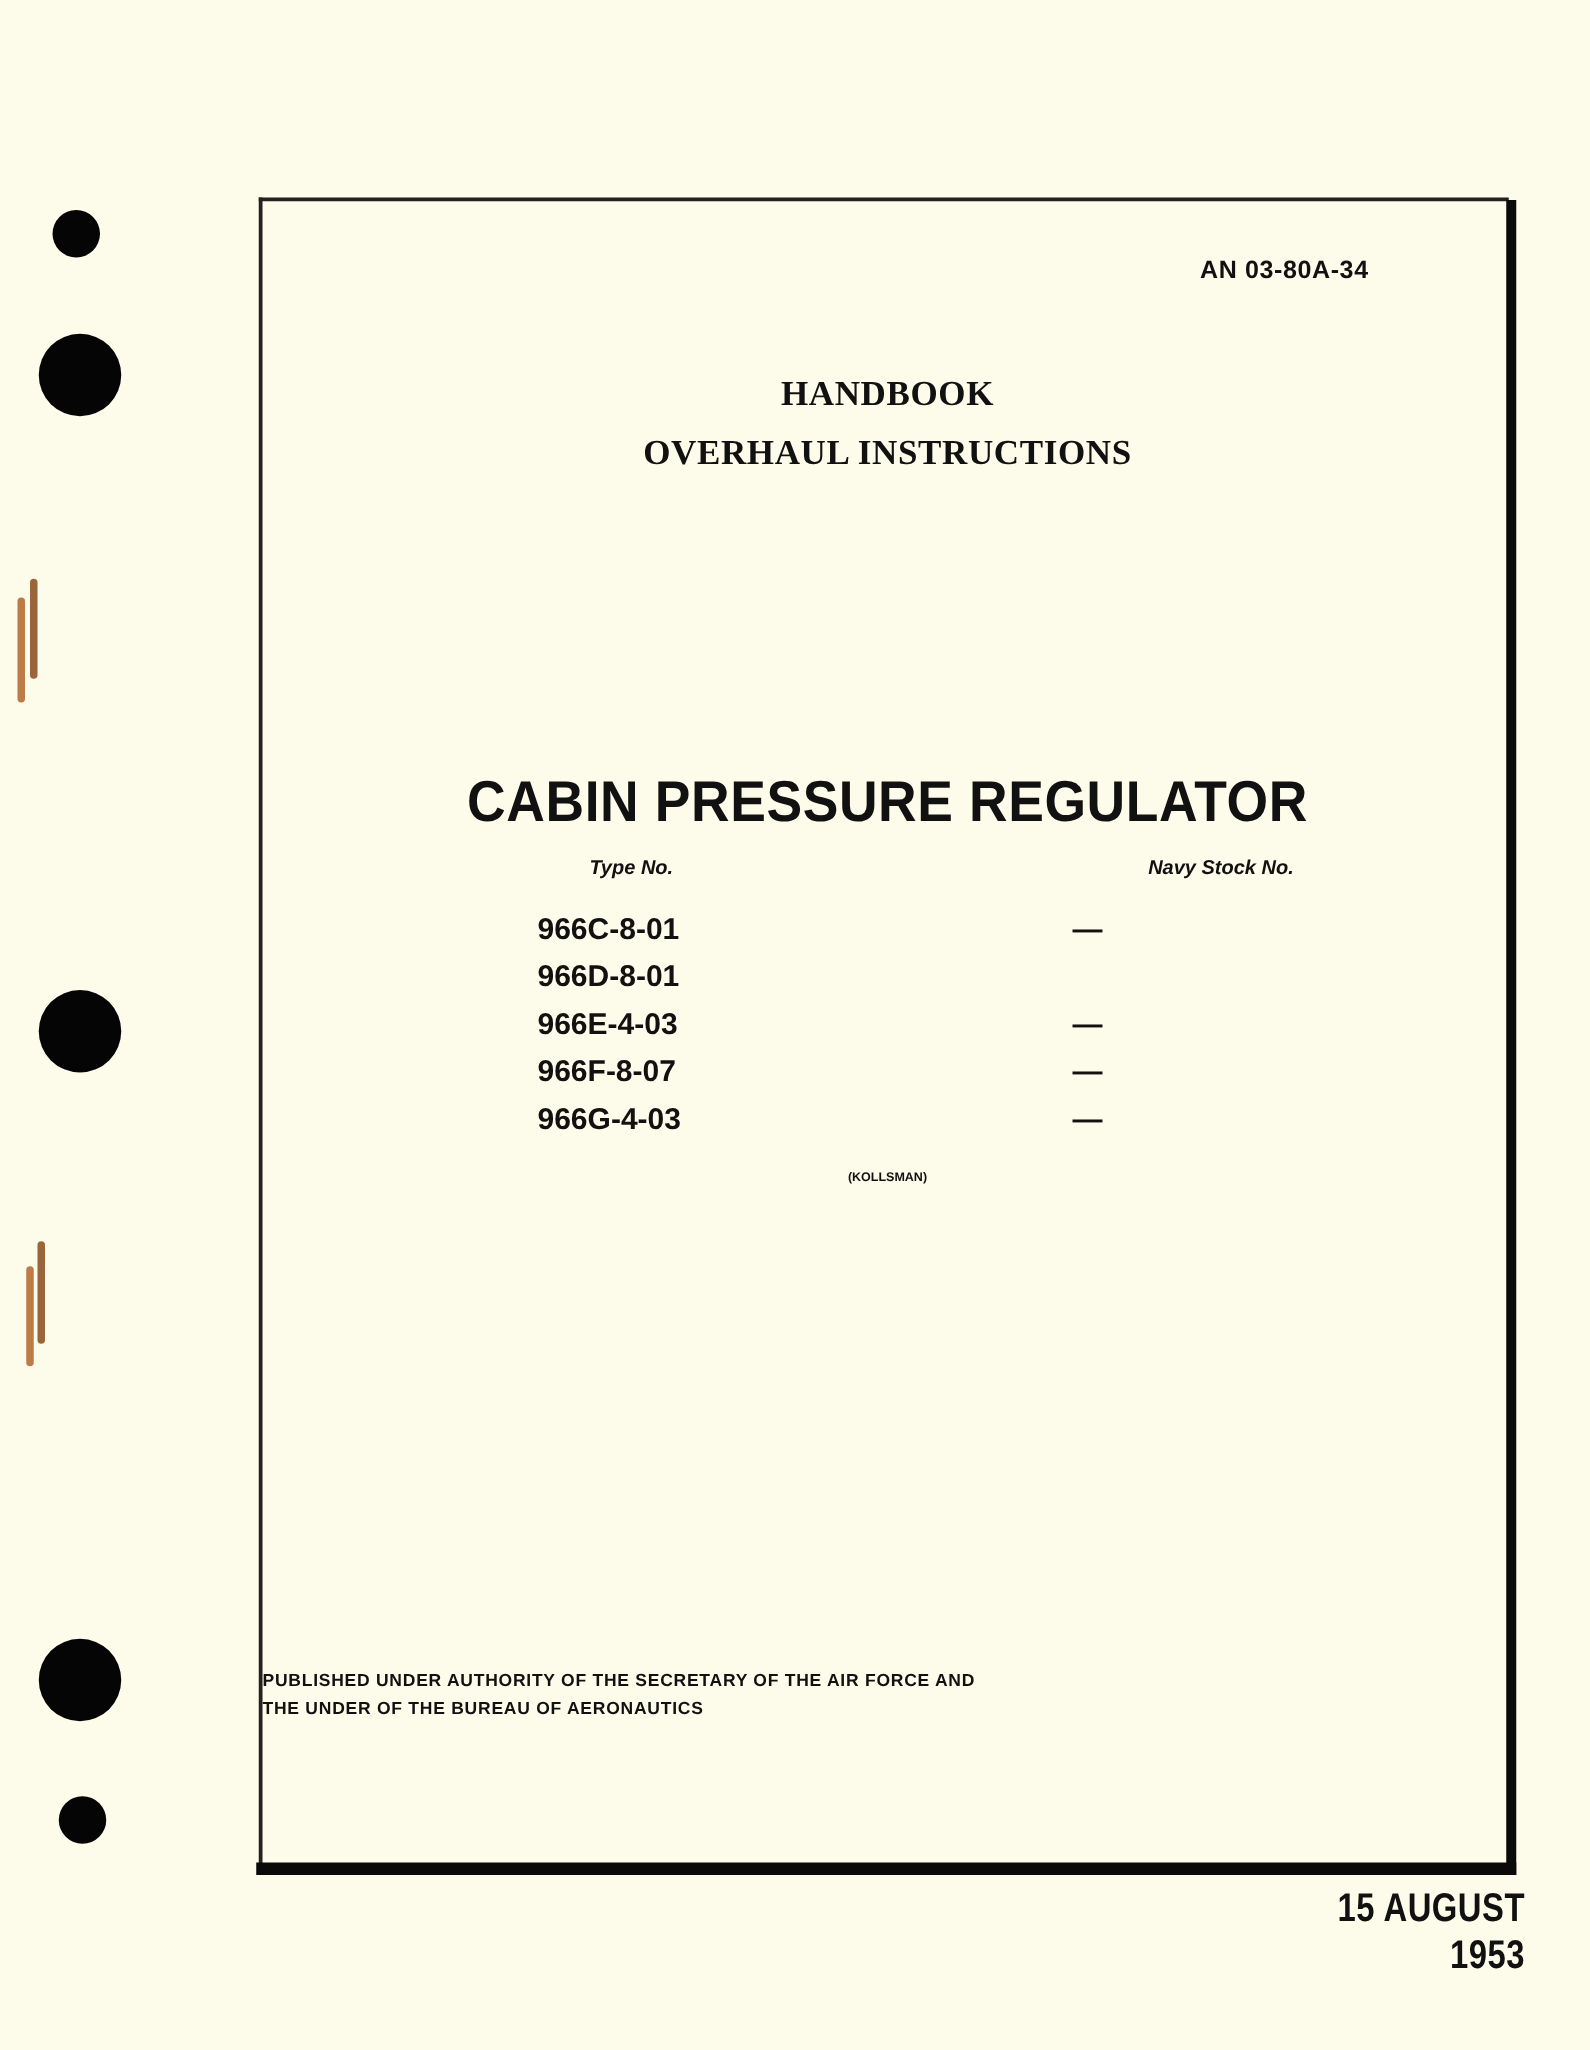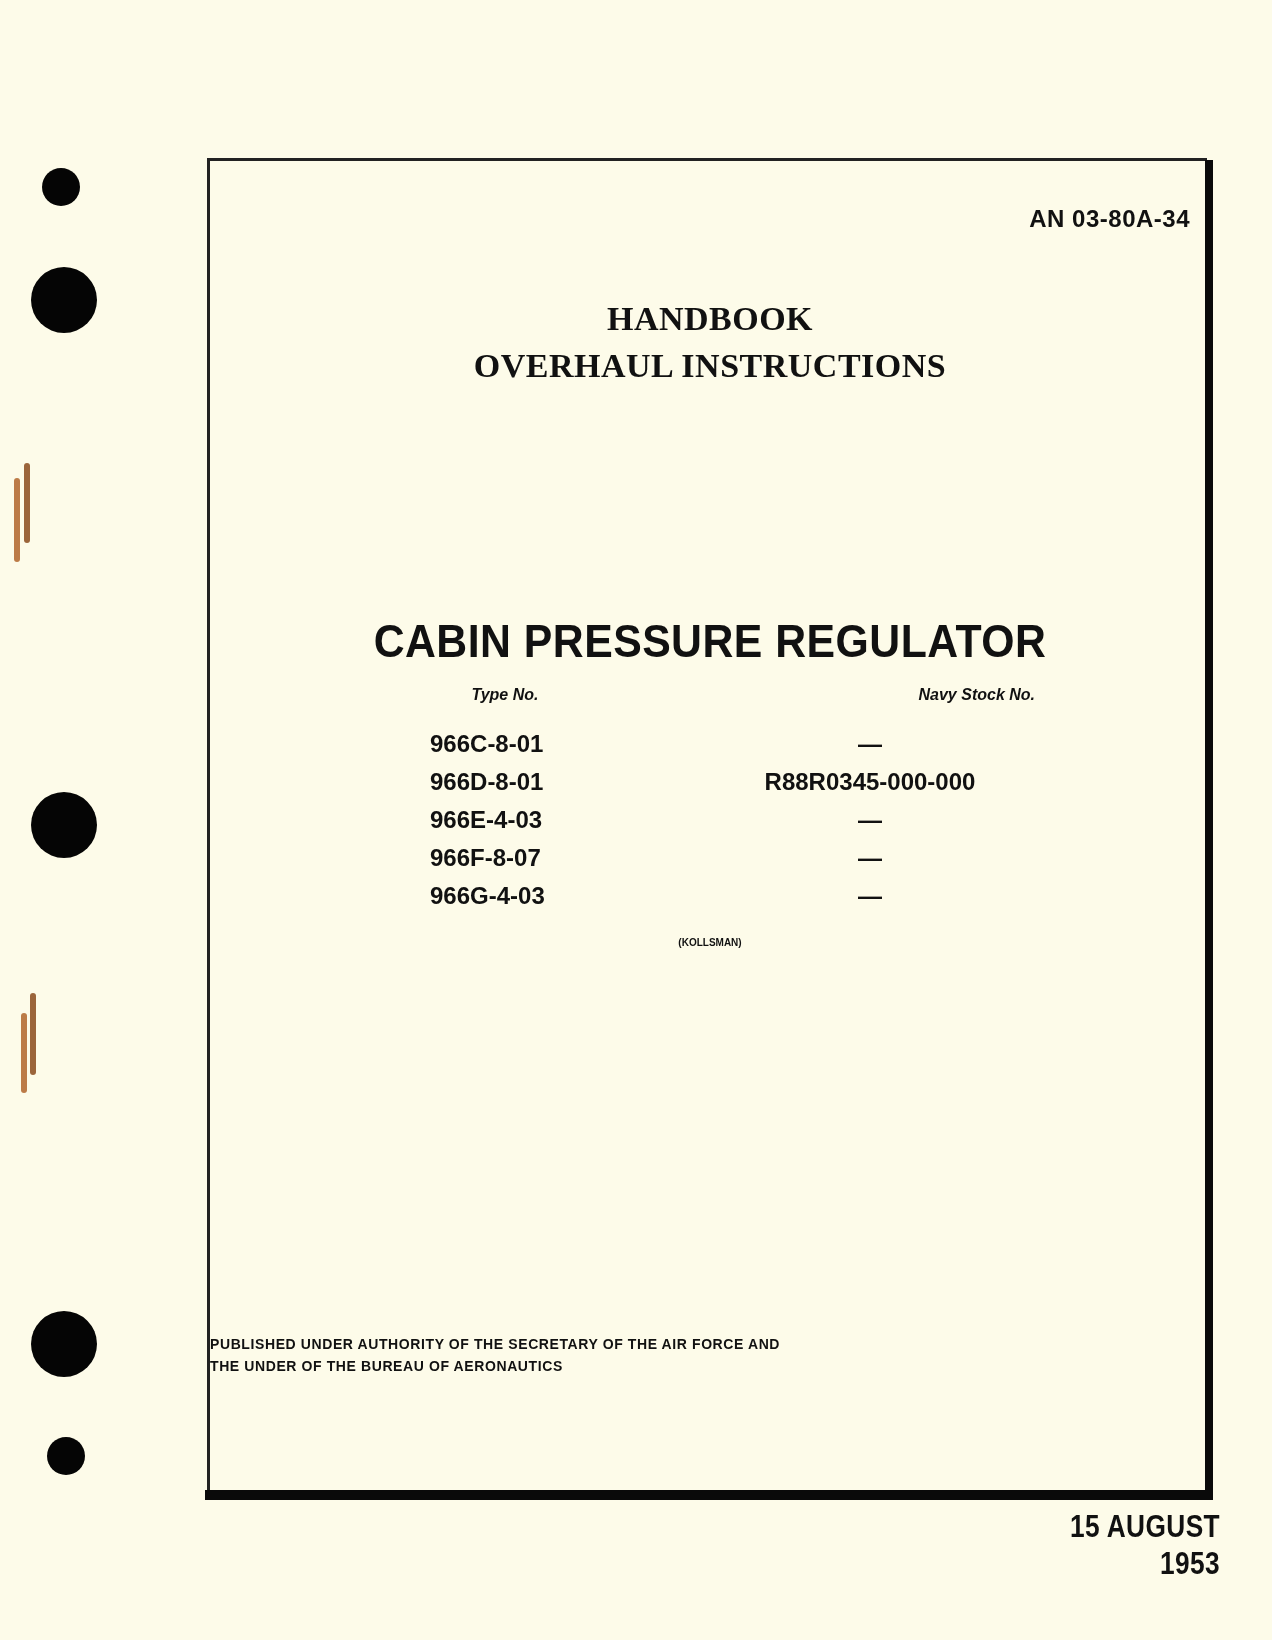--- a/index.html
+++ b/index.html
@@ -10,22 +10,22 @@
     color:#111;
   }
   .hole { position:absolute; border-radius:50%; background:#050505; }
   .staple { position:absolute; width:6px; background:#b0642a; border-radius:3px; opacity:0.85; }
   .staple.dark { background:#8a4a1c; }
   .frame-top { position:absolute; left:207px; top:158px; width:1000px; height:3px; background:#222; }
   .frame-left { position:absolute; left:207px; top:158px; width:3px; height:1334px; background:#222; }
   .frame-right { position:absolute; left:1205px; top:160px; width:8px; height:1340px; background:#0a0a0a; }
   .frame-bottom { position:absolute; left:205px; top:1490px; width:1008px; height:10px; background:#0a0a0a; }
   .abs { position:absolute; }
-  .docnum { left:960px; top:205px; width:230px; text-align:right; font-weight:bold; font-size:24px; letter-spacing:0.5px; }
-  .hb { left:210px; width:1000px; text-align:center; font-family:"Liberation Serif", serif; font-weight:bold; font-size:34px; letter-spacing:0.5px; }
+  .docnum { left:960px; top:205px; width:230px; text-align:left; font-weight:bold; font-size:20px; letter-spacing:0.5px; }
+  .hb { left:210px; width:1000px; text-align:center; font-family:"Liberation Serif", serif; font-weight:bold; font-size:28px; letter-spacing:0.5px; }
   .hb1 { top:300px; }
   .hb2 { top:347px; }
   .title { left:210px; width:1000px; top:614px; text-align:center; font-weight:bold; font-size:46px; letter-spacing:0.5px; transform:scaleX(0.93); }
   .col-head { top:686px; font-weight:bold; font-style:italic; font-size:16px; }
   .col1 { left:430px; width:150px; text-align:center; }
   .col2 { left:705px; width:330px; text-align:right; }
   .rows { position:absolute; top:730px; left:0; width:1272px; }
   .row { position:relative; height:38px; font-weight:bold; font-size:24px; }
   .row .c1 { position:absolute; left:430px; width:150px; text-align:left; }
   .row .c2 { position:absolute; left:705px; width:330px; text-align:center; }
@@ -64,21 +64,20 @@
 <div class="abs col-head col1">Type No.</div>
 <div class="abs col-head col2">Navy Stock No.</div>
 
 <div class="rows">
   <div class="row">
     <span class="c1">966C-8-01</span>
     <span class="c2">—</span>
   </div>
   <div class="row">
     <span class="c1">966D-8-01</span>
-    <span class="c2">R88R0345-000-000</span>
   </div>
   <div class="row">
     <span class="c1">966E-4-03</span>
     <span class="c2">—</span>
   </div>
   <div class="row">
     <span class="c1">966F-8-07</span>
     <span class="c2">—</span>
   </div>
   <div class="row">

